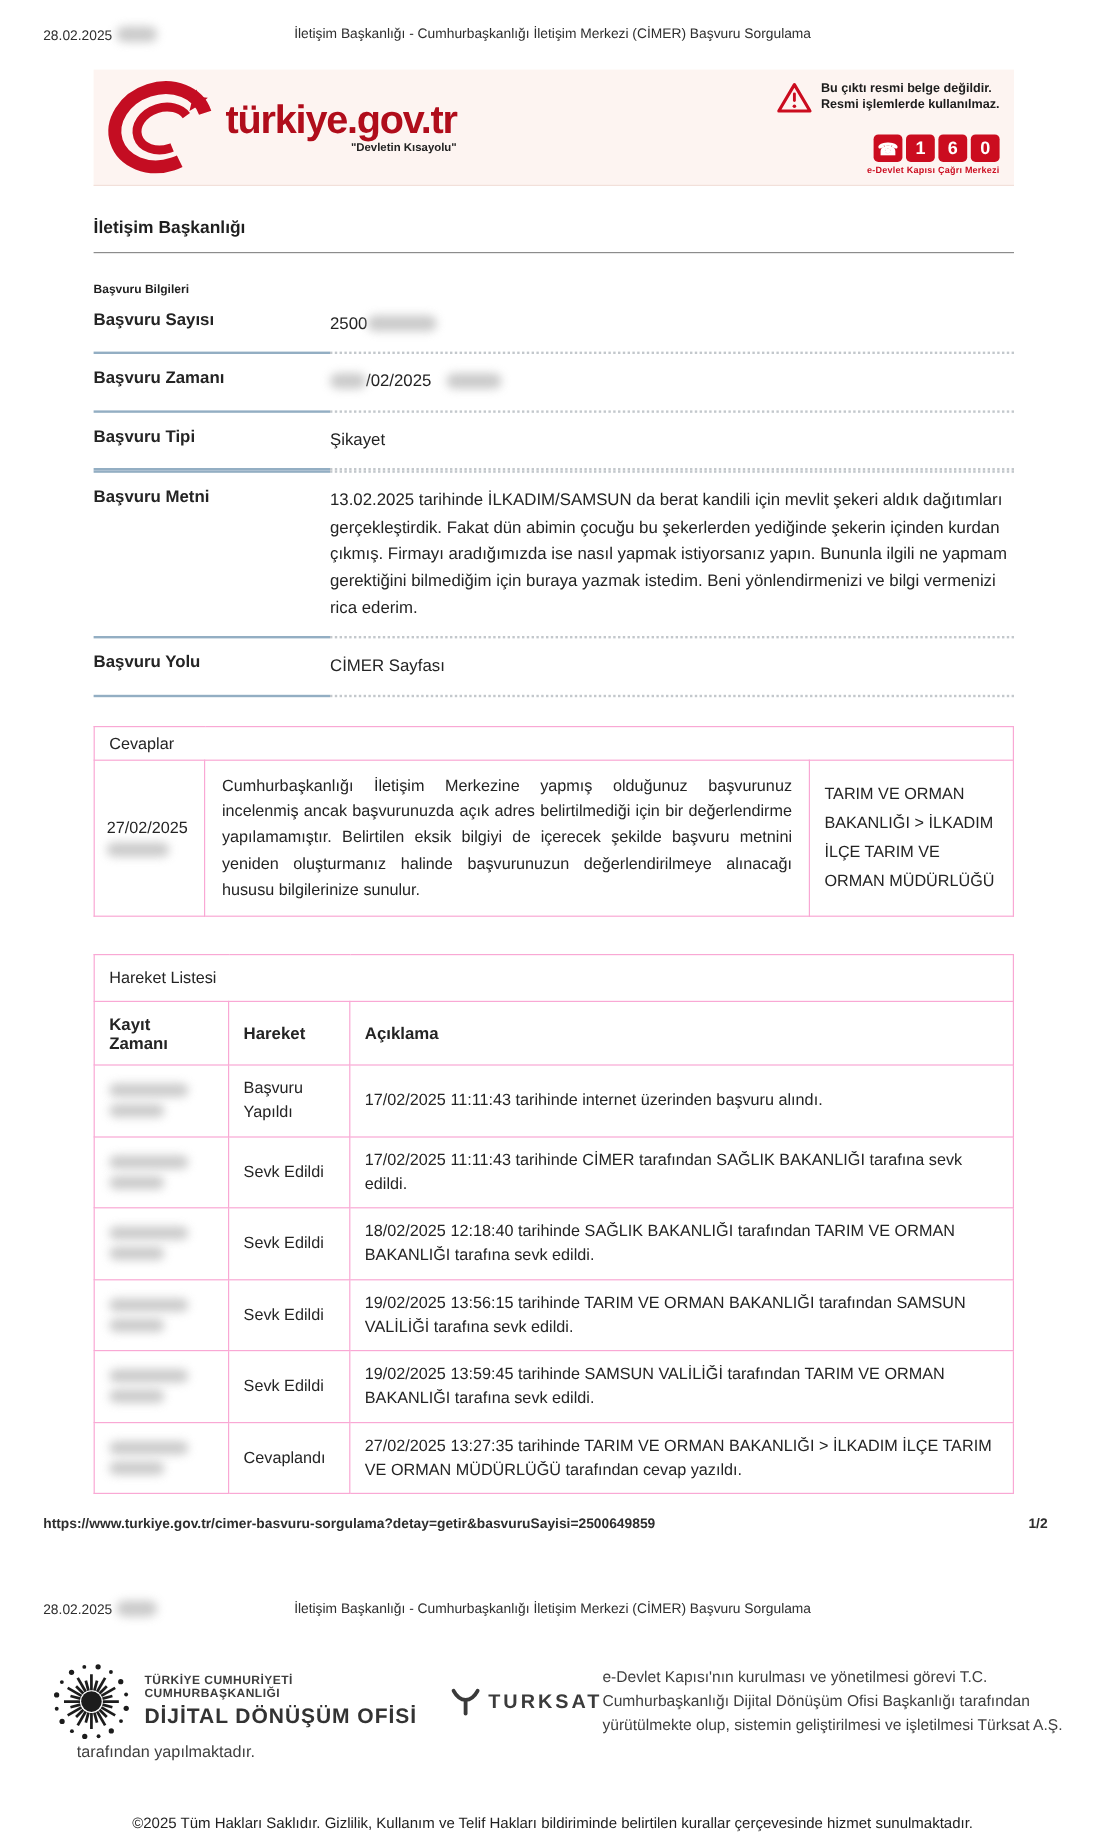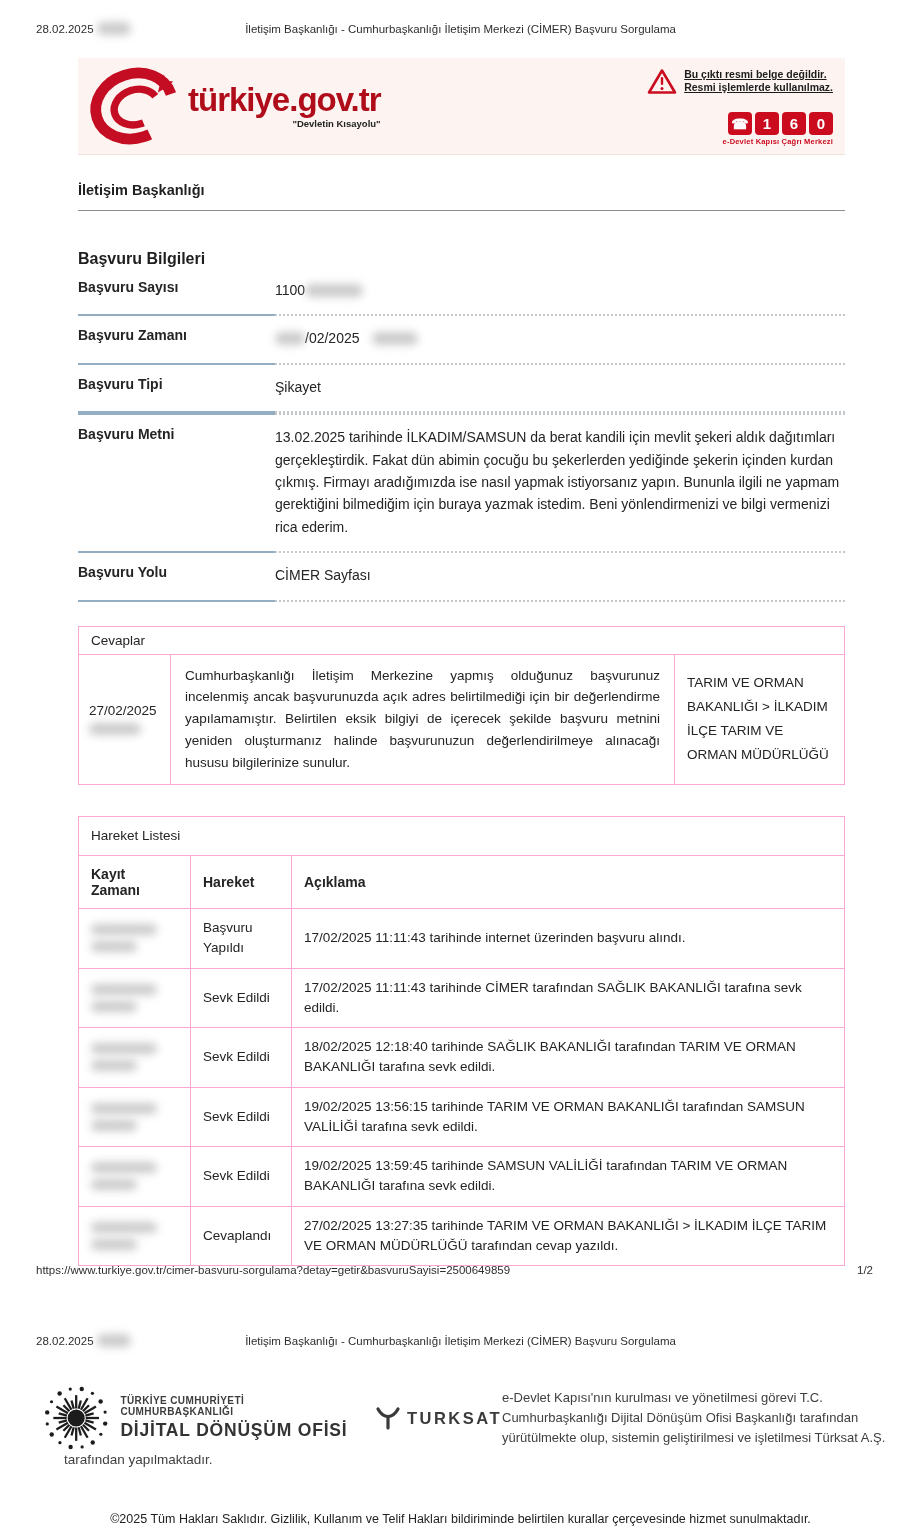--- a/index.html
+++ b/index.html
@@ -21,35 +21,35 @@
 
   
   .banner { position:absolute; top:58px; left:78px; width:767px; height:97px; background:#fdf4f1; border-bottom:1px solid #f2e0da;
             display:flex; justify-content:space-between; padding:6px 10px 6px 6px; }
   .banner-left { display:flex; align-items:center; }
   .brand { margin-left:4px; }
   .brand-text { font-size:33px; font-weight:bold; color:#b00d1b; letter-spacing:-1px; line-height:1; }
   .brand-tag { font-size:9.5px; font-weight:bold; color:#222; text-align:right; margin-top:2px; }
   .banner-right { display:flex; flex-direction:column; justify-content:space-between; align-items:flex-end; padding:4px 2px 2px 0; }
   .warnrow { display:flex; align-items:flex-start; gap:7px; }
-  .warntext { font-size:10.5px; font-weight:bold; color:#1c1c1c; line-height:1.25;text-decoration:underline; }
+  .warntext { font-size:10.5px; font-weight:bold; color:#1c1c1c; line-height:1.25; }
   .callcenter { text-align:center; }
   .cc-boxes { display:flex; gap:3px; justify-content:flex-end; }
   .cc-box { width:24px; height:23px; background:#cb0c1f; color:#fff; border-radius:4px; display:flex; align-items:center; justify-content:center;
             font-weight:bold; font-size:15px; }
   .cc-box.phone { font-size:14px; }
   .cc-caption { font-size:7.5px; font-weight:bold; color:#cb0c1f; margin-top:2px; letter-spacing:.2px; }
 
   
   .content { position:absolute; top:155px; left:78px; width:767px; }
   .agency { margin-top:27px; font-size:14.5px; font-weight:bold; color:#1f1f1f; }
   .service { margin-top:9px; font-size:20px; font-weight:400; color:#2a2a2a; }
   .title-rule { margin-top:12px; border:none; border-top:1px solid #8c8c8c; }
 
-  .section-title { margin-top:39px; font-size:16px; font-weight:600; color:#1f1f1f; }
+  .section-title { margin-top:25px; font-size:10px; font-weight:600; color:#1f1f1f; }
 
   .frow { display:flex; padding:11px 0 13px; font-size:14px; }
   .flabel { flex:0 0 197px; font-weight:bold; color:#242424; }
   .fvalue { flex:1; line-height:1.6; color:#242424; }
   .sep { display:flex; align-items:center; height:2px; }
   .sep .solid { width:197px; height:2px; background:#93aec3; }
   .sep .dots { flex:1; height:0; border-top:2px dotted #c3c8cc; }
 
   
   table.box-table { width:100%; border-collapse:collapse; border:1px solid #d2d2d2; font-size:13.5px; color:#242424; table-layout:fixed; }
@@ -57,21 +57,21 @@
   td.ttl { padding:6px 12px; font-weight:400; }
   th { padding:10px 12px; text-align:left; font-weight:bold; font-size:14px; }
   table.cevaplar { margin-top:24px; }
   table.cevaplar td.c-zaman { padding:8px 10px; }
   table.cevaplar td.c-cevap { padding:10px 14px; text-align:justify; line-height:1.62; }
   table.cevaplar td.c-kurum { padding:8px 12px; line-height:1.8; }
   table.hareket { margin-top:31px; }
   table.hareket td { padding:9px 12px; line-height:1.5; }
 
   
-  .url-footer { position:absolute; top:1264px; left:36px; right:48px; display:flex; justify-content:space-between; font-size:11.5px; color:#2e2e2e; }
+  .url-footer { position:absolute; top:1264px; left:36px; right:48px; display:flex; justify-content:space-between; font-size:11.5px; color:#2e2e2e;font-weight:bold; }
   .footer-block { position:absolute; top:1380px; left:40px; right:20px; display:flex; }
   .fb-left { display:flex; align-items:center; }
   .ddo-text { margin-left:8px; }
   .ddo-line1 { font-size:10px; font-weight:bold; color:#3d3d3d; letter-spacing:.4px; }
   .ddo-line2 { font-size:17.5px; font-weight:800; color:#333; letter-spacing:.8px; margin-top:3px; }
   .turksat { display:flex; align-items:center; margin-left:26px; }
   .turksat-text { font-size:16.5px; font-weight:bold; letter-spacing:2.5px; color:#3b3b3b; margin-left:6px; }
   .fb-right { width:412px; font-size:13px; color:#3f3f3f; line-height:1.55; padding-top:8px; }
   .footer-cont { position:absolute; top:1452px; left:64px; font-size:13.5px; color:#3f3f3f; }
   .copyright { position:absolute; top:1512px; left:0; width:100%; text-align:center; font-size:12.5px; color:#222; }
@@ -129,21 +129,21 @@
   </div>
 
   <main class="content">
     <div class="agency">İletişim Başkanlığı</div>
     <hr class="title-rule">
 
     <div class="section-title">Başvuru Bilgileri</div>
     <div id="basvuru-rows">
         <div class="frow">
           <div class="flabel">Başvuru Sayısı</div>
-          <div class="fvalue"><span>1100</span><span class="redact" style="width: 58px;"></span></div>
+          <div class="fvalue"><span>2500</span><span class="redact" style="width: 58px;"></span></div>
         </div>
         <div class="sep">
           <span class="solid"></span>
           <span class="dots"></span>
         </div>
         <div class="frow">
           <div class="flabel">Başvuru Zamanı</div>
           <div class="fvalue"><span class="redact" style="width: 30px;"></span><span>/02/2025</span><span class="redact" style="width: 46px; margin-left: 12px;"></span></div>
         </div>
         <div class="sep">

